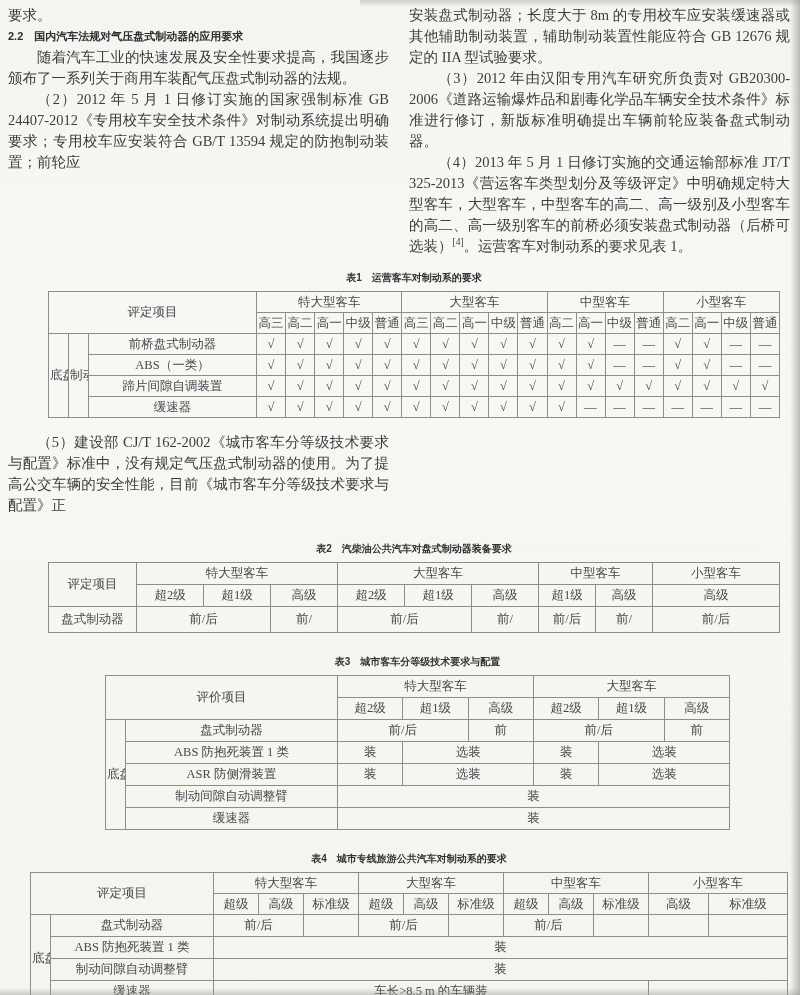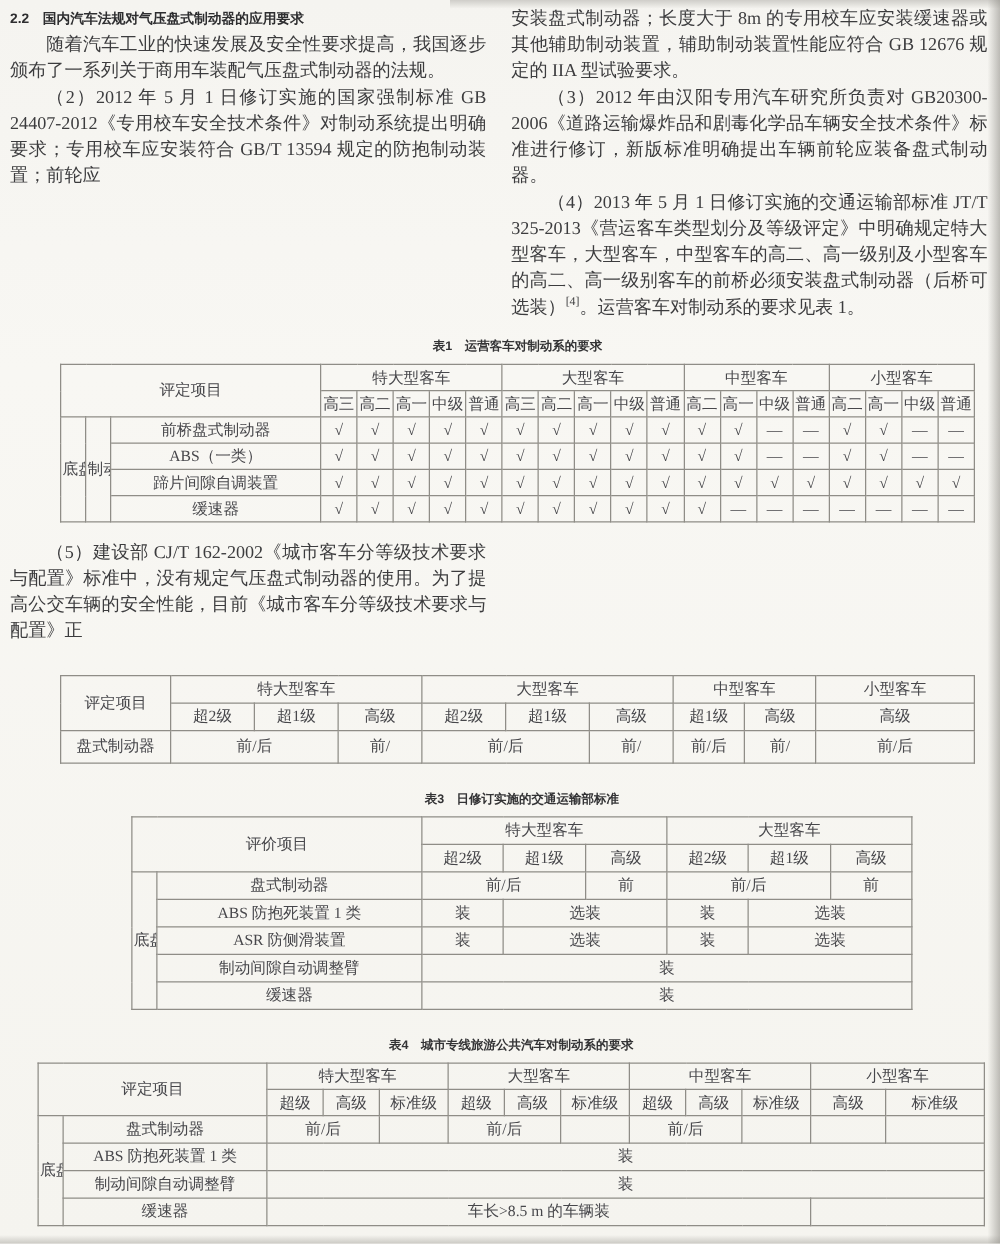--- a/index.html
+++ b/index.html
@@ -47,20 +47,21 @@
     background:linear-gradient(to bottom,rgba(150,148,142,.4),rgba(150,148,142,0));}
 </style>
 </head>
 <body>
 
 <div class="page">
   <div class="content">
 
     <section class="two-col">
       <div class="col">
+        <p>要求。</p>
         <p class="heading">2.2　国内汽车法规对气压盘式制动器的应用要求</p>
         <p class="indent">随着汽车工业的快速发展及安全性要求提高，我国逐步颁布了一系列关于商用车装配气压盘式制动器的法规。</p>
         <p class="indent">（2）2012 年 5 月 1 日修订实施的国家强制标准 GB 24407-2012《专用校车安全技术条件》对制动系统提出明确要求；专用校车应安装符合 GB/T 13594 规定的防抱制动装置；前轮应</p>
       </div>
       <div class="col">
         <p>安装盘式制动器；长度大于 8m 的专用校车应安装缓速器或其他辅助制动装置，辅助制动装置性能应符合 GB 12676 规定的 IIA 型试验要求。</p>
         <p class="indent">（3）2012 年由汉阳专用汽车研究所负责对 GB20300-2006《道路运输爆炸品和剧毒化学品车辆安全技术条件》标准进行修订，新版标准明确提出车辆前轮应装备盘式制动器。</p>
         <p class="indent"><span>（4）2013 年 5 月 1 日修订实施的交通运输部标准 JT/T 325-2013《营运客车类型划分及等级评定》中明确规定特大型客车，大型客车，中型客车的高二、高一级别及小型客车的高二、高一级别客车的前桥必须安装盘式制动器（后桥可选装）</span><sup>[4]</sup><span>。运营客车对制动系的要求见表 1。</span></p>
       </div>
     </section>
@@ -192,20 +193,21 @@
       </table>
     </div>
 
     <section class="two-col mid">
       <div class="col">
         <p class="indent">（5）建设部 CJ/T 162-2002《城市客车分等级技术要求与配置》标准中，没有规定气压盘式制动器的使用。为了提高公交车辆的安全性能，目前《城市客车分等级技术要求与配置》正</p>
       </div>
     </section>
 
     <div class="twrap t2w">
+      <div class="tbl-title">表2　汽柴油公共汽车对盘式制动器装备要求</div>
       <table class="tbl t2">
         <colgroup>
             <col style="width:88px">
             <col style="width:67px">
             <col style="width:67px">
             <col style="width:67px">
             <col style="width:67px">
             <col style="width:67px">
             <col style="width:67px">
             <col style="width:57px">
@@ -239,21 +241,21 @@
             <td>前/</td>
             <td>前/后</td>
             <td>前/</td>
             <td>前/后</td>
           </tr>
         </tbody>
       </table>
     </div>
 
     <div class="twrap t3w">
-      <div class="tbl-title">表3　日修订实施的交通运输部标准</div>
+      <div class="tbl-title">表3　城市客车分等级技术要求与配置</div>
       <table class="tbl t3">
         <colgroup>
             <col style="width:20px">
             <col style="width:212px">
             <col span="6">
           </colgroup>
         <tbody>
           <tr>
             <td colspan="2" rowspan="2">评价项目</td>
             <td colspan="3">特大型客车</td>

